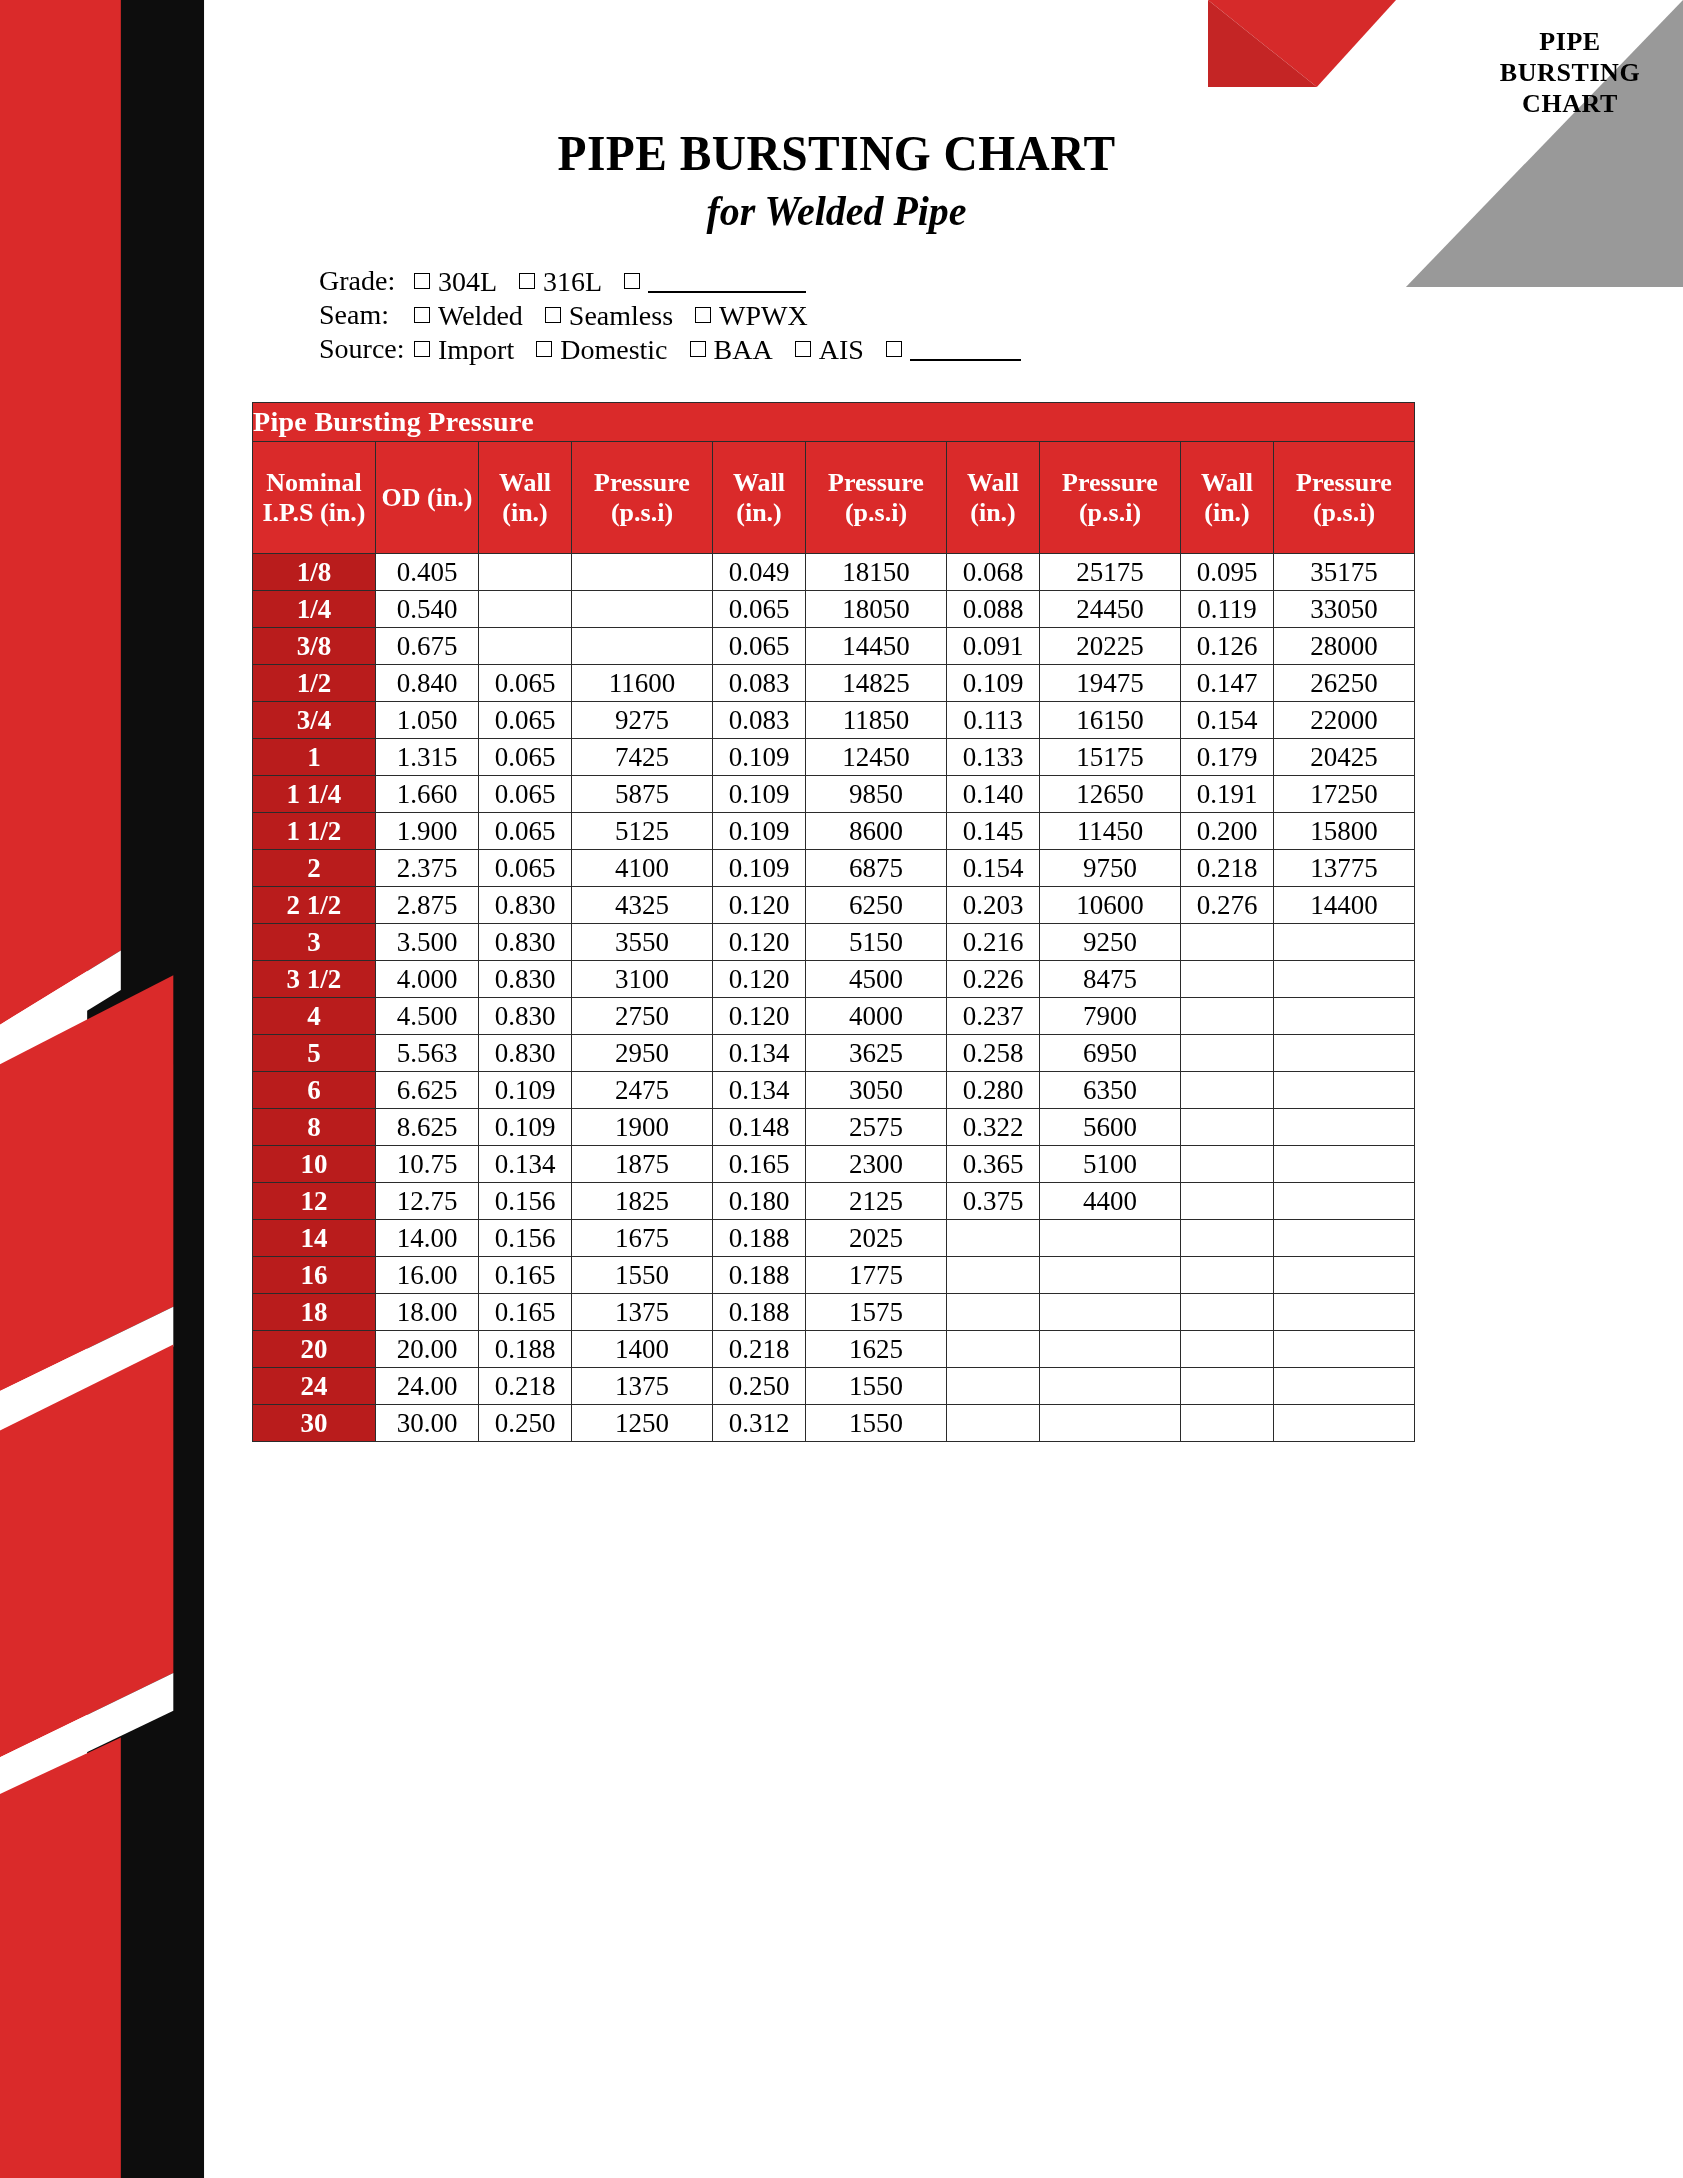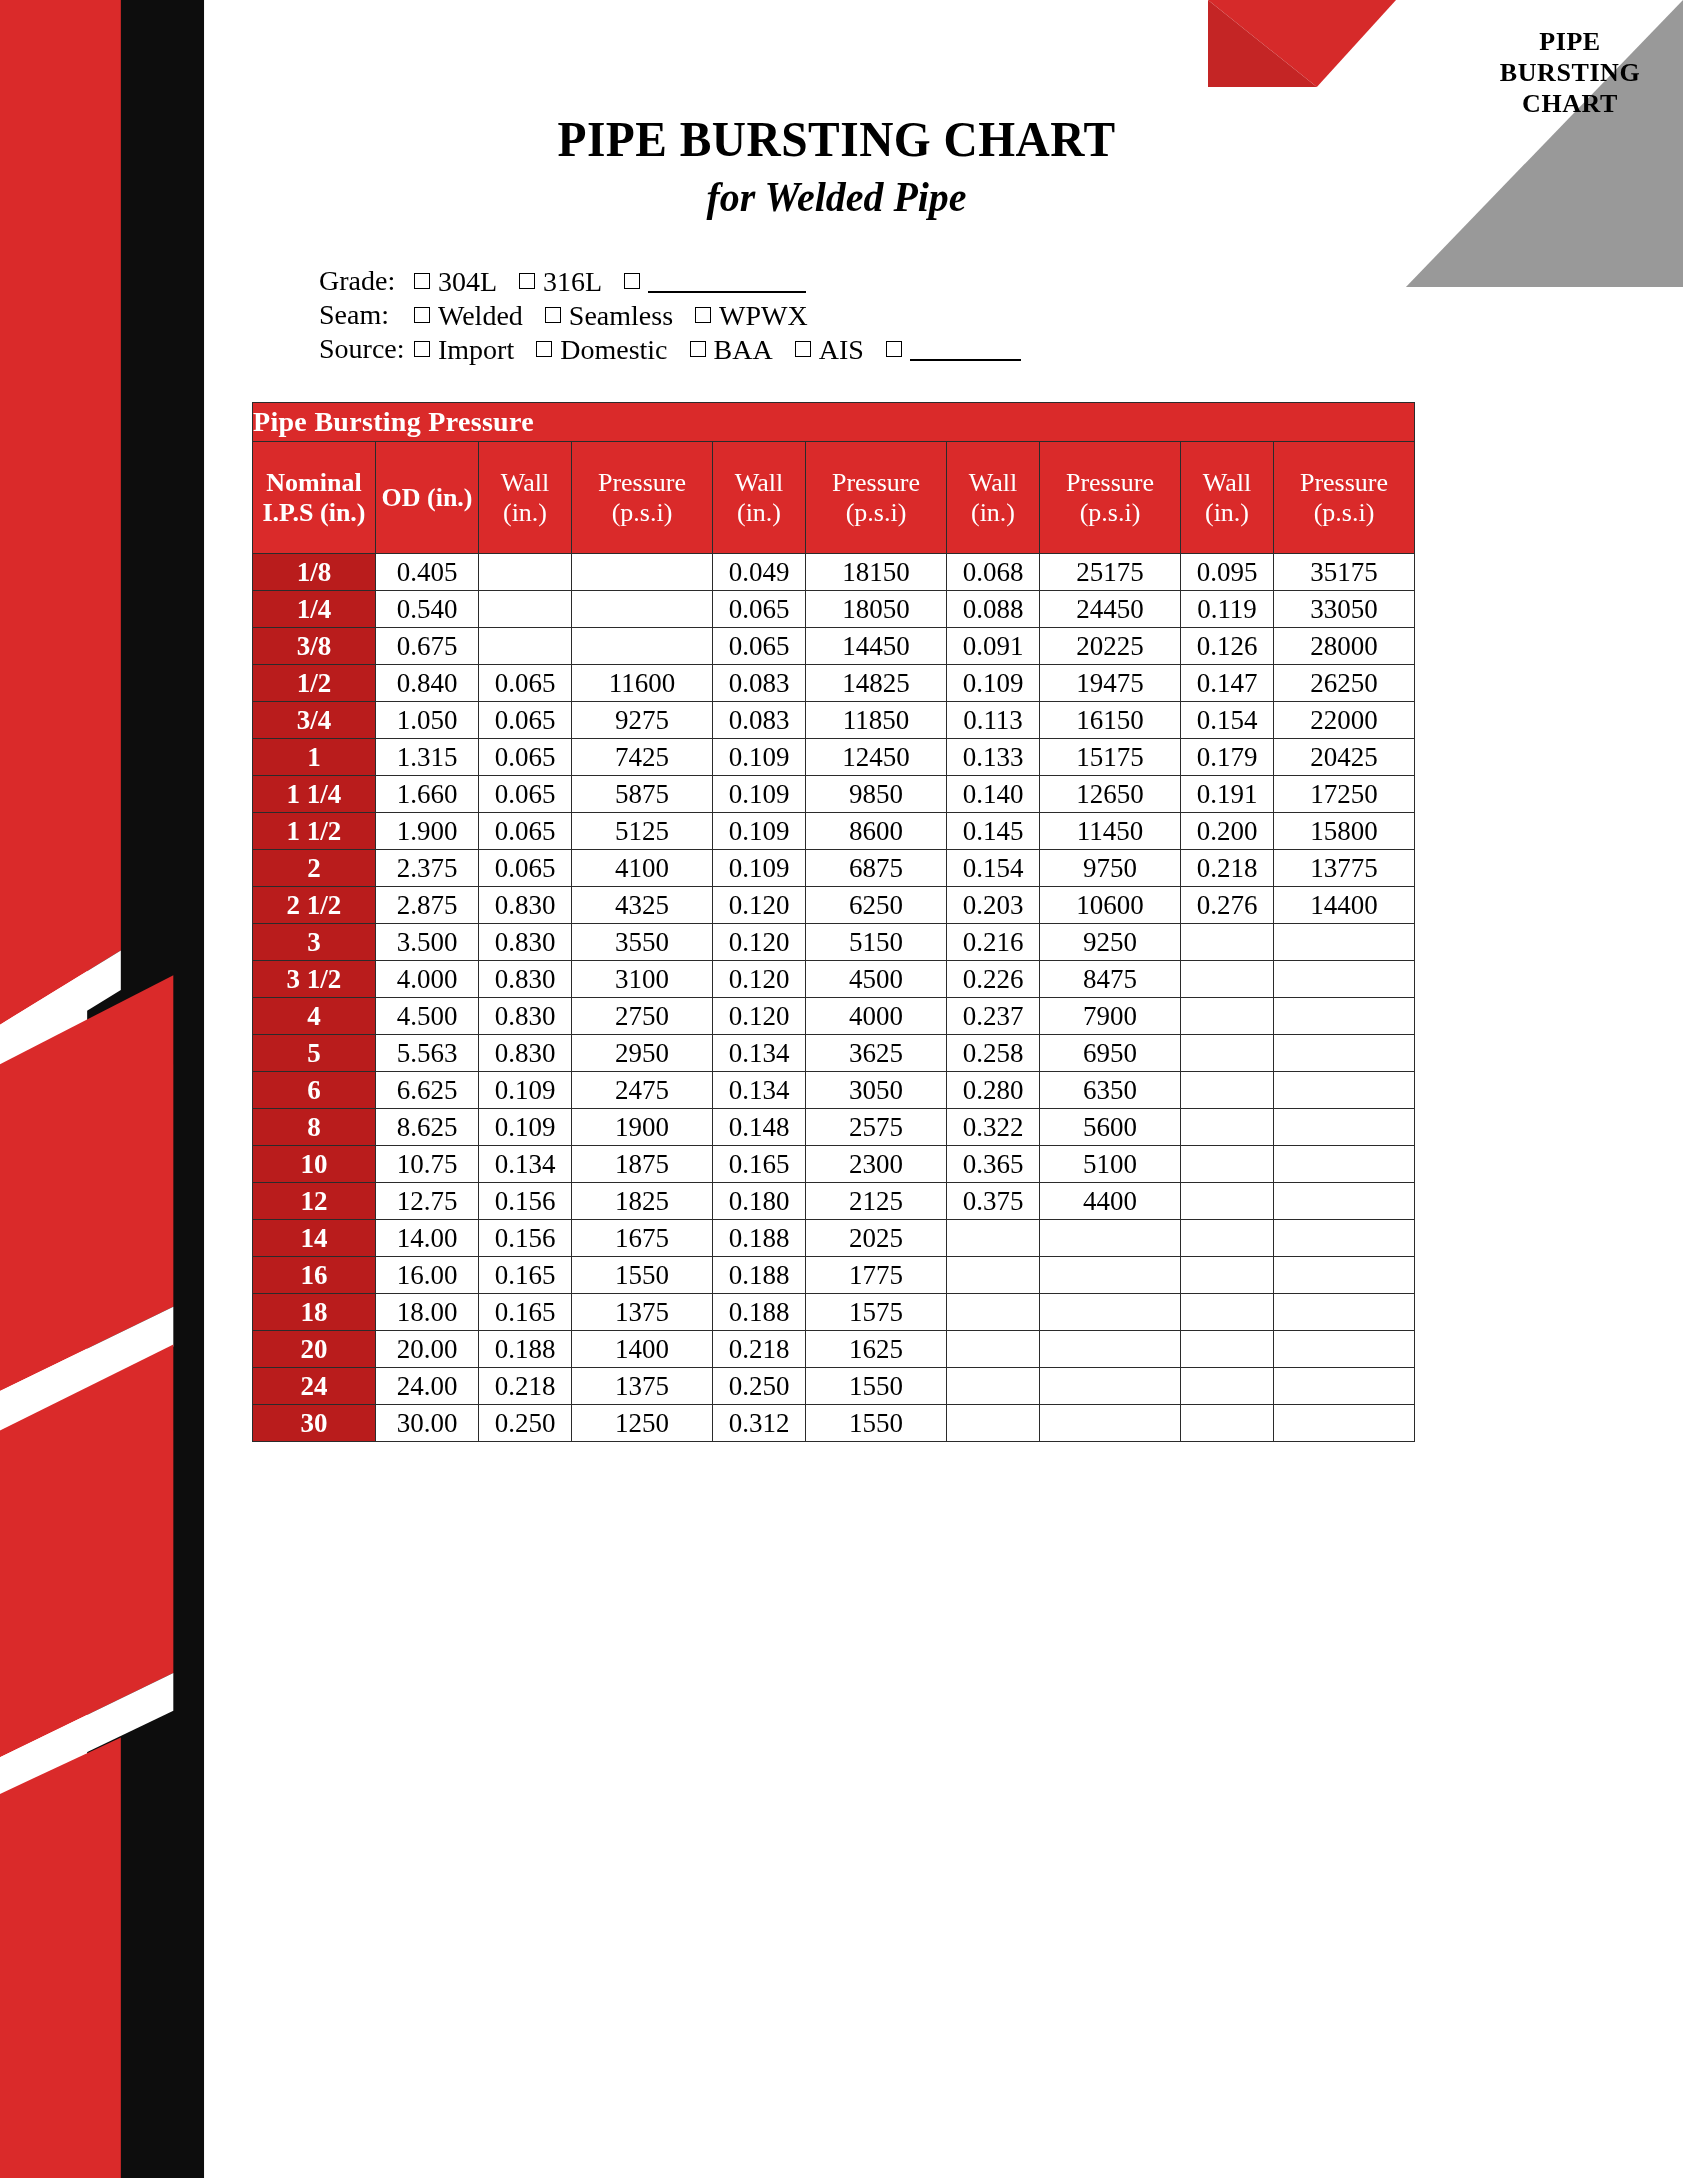--- a/index.html
+++ b/index.html
@@ -41,21 +41,21 @@
     font-size: 26px;
     line-height: 31px;
     letter-spacing: 0.6px;
     color: #000;
   }
 
   
   #title-block {
     position: absolute;
     left: 208px;
-    top: 111px;
+    top: 125px;
     width: 1257px;
     text-align: center;
   }
   #main-title {
     font-family: "Liberation Serif", serif;
     font-weight: bold;
     font-size: 51px;
     line-height: 57px;
     letter-spacing: 0.5px;
     color: #000;
@@ -144,21 +144,21 @@
     text-align: center;
     height: 38px;
   }
   .blankhead {
     background: #da2a2a;
     border-bottom: none !important;
   }
   .colhead {
     background: #da2a2a;
     color: #ffffff;
-    font-weight: normal;
+    font-weight: bold;
     font-size: 26px;
     line-height: 30px;
     text-align: center;
     height: 111px;
     vertical-align: middle;
   }
   .colhead-span {
     background: #da2a2a;
     color: #ffffff;
     font-weight: bold;

